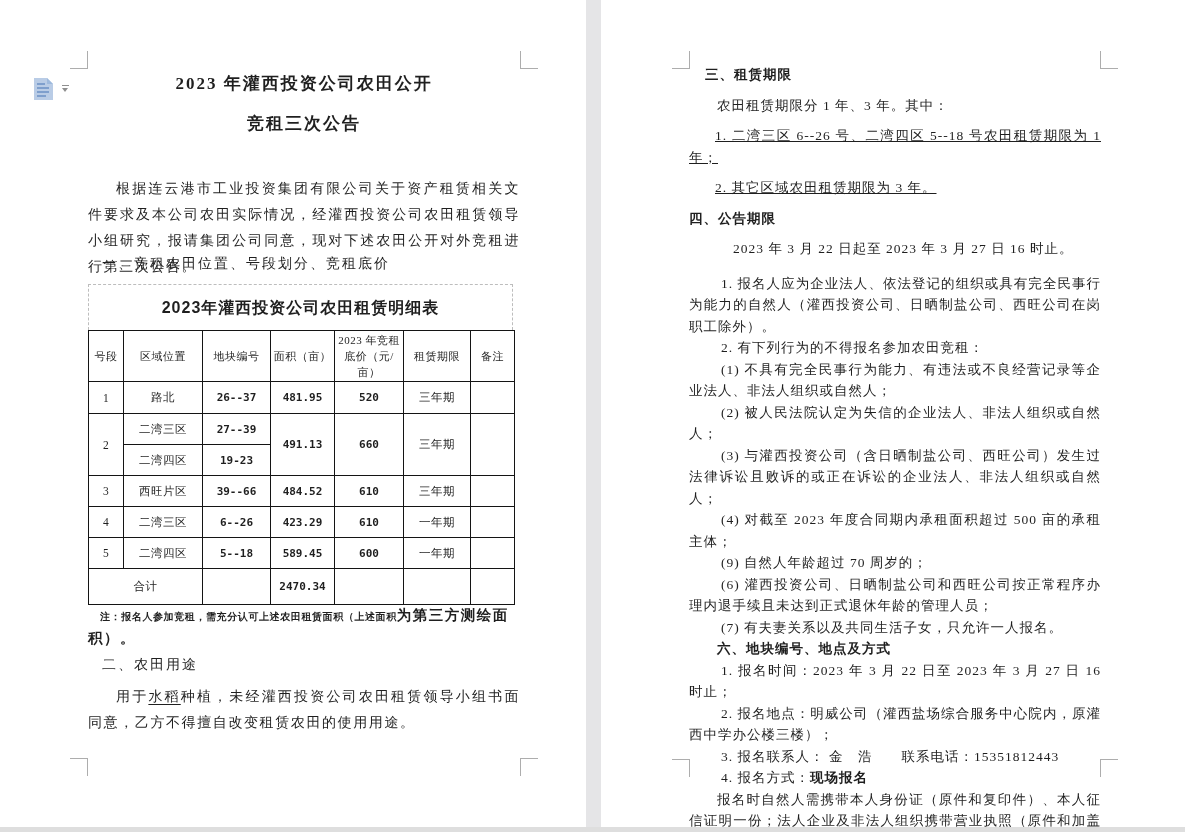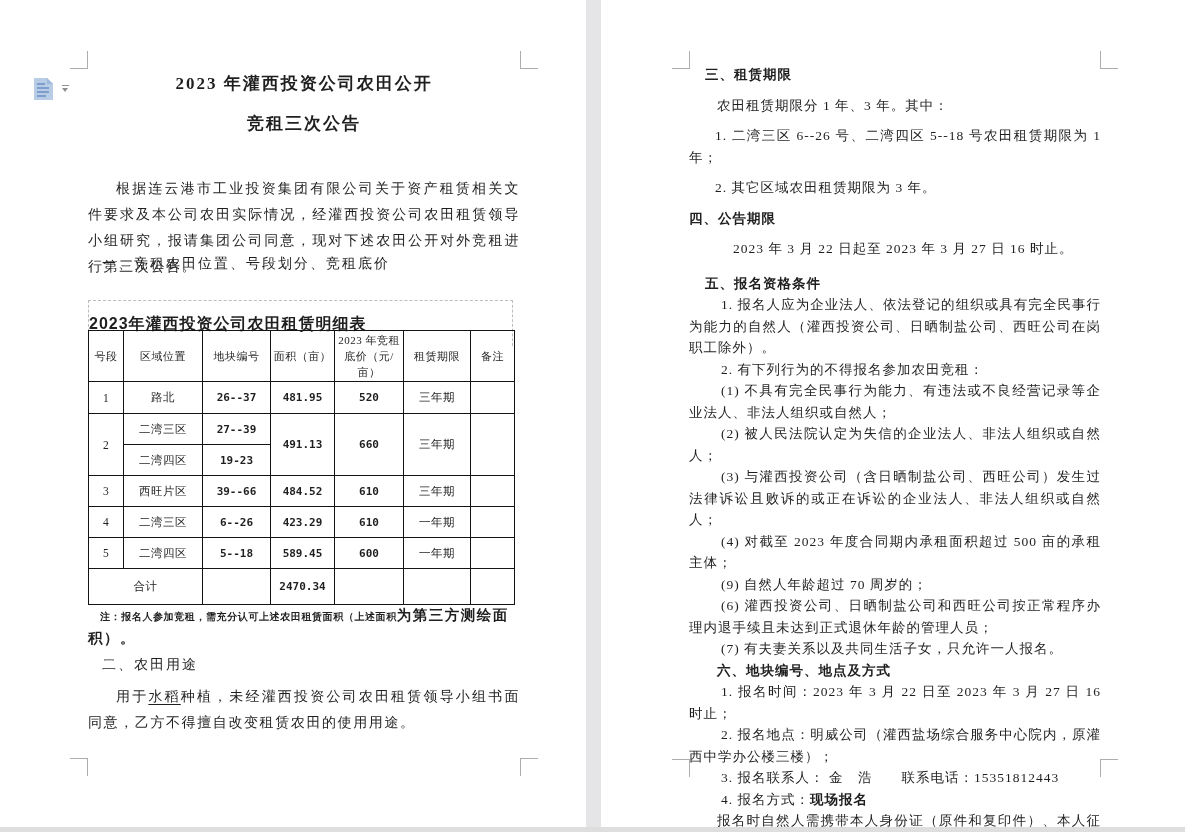--- a/index.html
+++ b/index.html
@@ -34,22 +34,22 @@
 
   
   .p1-title { position:absolute; left:88px; width:432px; text-align:center;
     font-weight:700; font-size:17px; letter-spacing:2px; }
   .t1 { top:72px; } .t2 { top:112px; }
   .p1-intro { position:absolute; left:88px; top:176px; width:432px;
     font-size:14px; line-height:26px; letter-spacing:1.6px; text-align:justify; text-indent:2em; }
   .p1-h { position:absolute; left:88px; width:432px; font-size:14px; font-weight:400;
     letter-spacing:2px; padding-left:14px; }
   .h-one { top:255px; } .h-two { top:656px; }
-  .dashed-box { position:absolute; left:88px; top:300px; width:425px; height:46px;
-    border:1px dashed #bdbdbd; border-bottom:none; text-align:left; }
+  .dashed-box { position:absolute; left:88px; top:284px; width:425px; height:46px;
+    border:1px dashed #bdbdbd; border-bottom:none; text-align:center; }
   .dashed-box .tt { line-height:46px; font-size:16px; font-weight:700; letter-spacing:1px;
     font-family:"Liberation Sans","DejaVu Sans",sans-serif; }
   table.grid { position:absolute; left:88px; top:330px; width:426px; border-collapse:collapse; table-layout:fixed; }
   table.grid td { border:1px solid #141414; text-align:center; vertical-align:middle;
     font-size:11.5px; letter-spacing:0.5px; padding:1px; overflow:hidden; }
   table.grid td.hd { height:46px; font-size:11px; line-height:16px; }
   table.grid td.num { font-family:"DejaVu Sans Mono","Liberation Mono",monospace; font-size:11px; letter-spacing:0;font-weight:bold; }
   tr.r { height:31px; } tr.r1 { height:32px; } tr.tot { height:36px;margin-left:36px; }
   .p1-note { position:absolute; left:88px; top:606px; width:436px; font-weight:700; }
   .p1-note .nl1 { text-indent:12px; white-space:nowrap; }
@@ -61,21 +61,21 @@
   .ul { text-decoration:underline; text-underline-offset:3px; }
 
   
   .p2-body { position:absolute; left:88px; top:64px; width:412px;
     font-size:13.5px; line-height:21.5px; letter-spacing:1px; text-align:justify; }
   .p2-body p { margin:0; }
   .b { font-weight:700; }
   .sp { margin-bottom:9px !important; }
   .sp2 { margin-bottom:13px !important; }
   .i16 { padding-left:16px; }
-  .i26 { text-indent:26px; }
+  .i26 { text-indent:26px;text-decoration:underline; }
   .i28 { text-indent:28px; }
   .i32 { text-indent:32px; }
   .i44 { text-indent:44px; }
 </style>
 </head>
 <body>
 
 <div class="screen">
 
   <div class="page page1">
@@ -208,21 +208,20 @@
     <div class="mark bl" style="left:71px; top:759px;"></div>
     <div class="mark br" style="left:499px; top:759px;"></div>
 
     <div class="p2-body">
       <p class="b i16 sp">三、租赁期限</p>
       <p class="i28 sp">农田租赁期限分 1 年、3 年。其中：</p>
       <p class="i26 sp">1. 二湾三区 6--26 号、二湾四区 5--18 号农田租赁期限为 1 年；</p>
       <p class="i26 sp">2. 其它区域农田租赁期限为 3 年。</p>
       <p class="b sp">四、公告期限</p>
       <p class="i44 sp2">2023 年 3 月 22 日起至 2023 年 3 月 27 日 16 时止。</p>
-      <p class="b i16">五、报名资格条件</p>
       <p class="i32">1. 报名人应为企业法人、依法登记的组织或具有完全民事行为能力的自然人（灌西投资公司、日晒制盐公司、西旺公司在岗职工除外）。</p>
       <p class="i32">2. 有下列行为的不得报名参加农田竞租：</p>
       <p class="i32">(1) 不具有完全民事行为能力、有违法或不良经营记录等企业法人、非法人组织或自然人；</p>
       <p class="i32">(2) 被人民法院认定为失信的企业法人、非法人组织或自然人；</p>
       <p class="i32">(3) 与灌西投资公司（含日晒制盐公司、西旺公司）发生过法律诉讼且败诉的或正在诉讼的企业法人、非法人组织或自然人；</p>
       <p class="i32">(4) 对截至 2023 年度合同期内承租面积超过 500 亩的承租主体；</p>
       <p class="i32">(9) 自然人年龄超过 70 周岁的；</p>
       <p class="i32">(6) 灌西投资公司、日晒制盐公司和西旺公司按正常程序办理内退手续且未达到正式退休年龄的管理人员；</p>
       <p class="i32">(7) 有夫妻关系以及共同生活子女，只允许一人报名。</p>
       <p class="b i28">六、地块编号、地点及方式</p>

